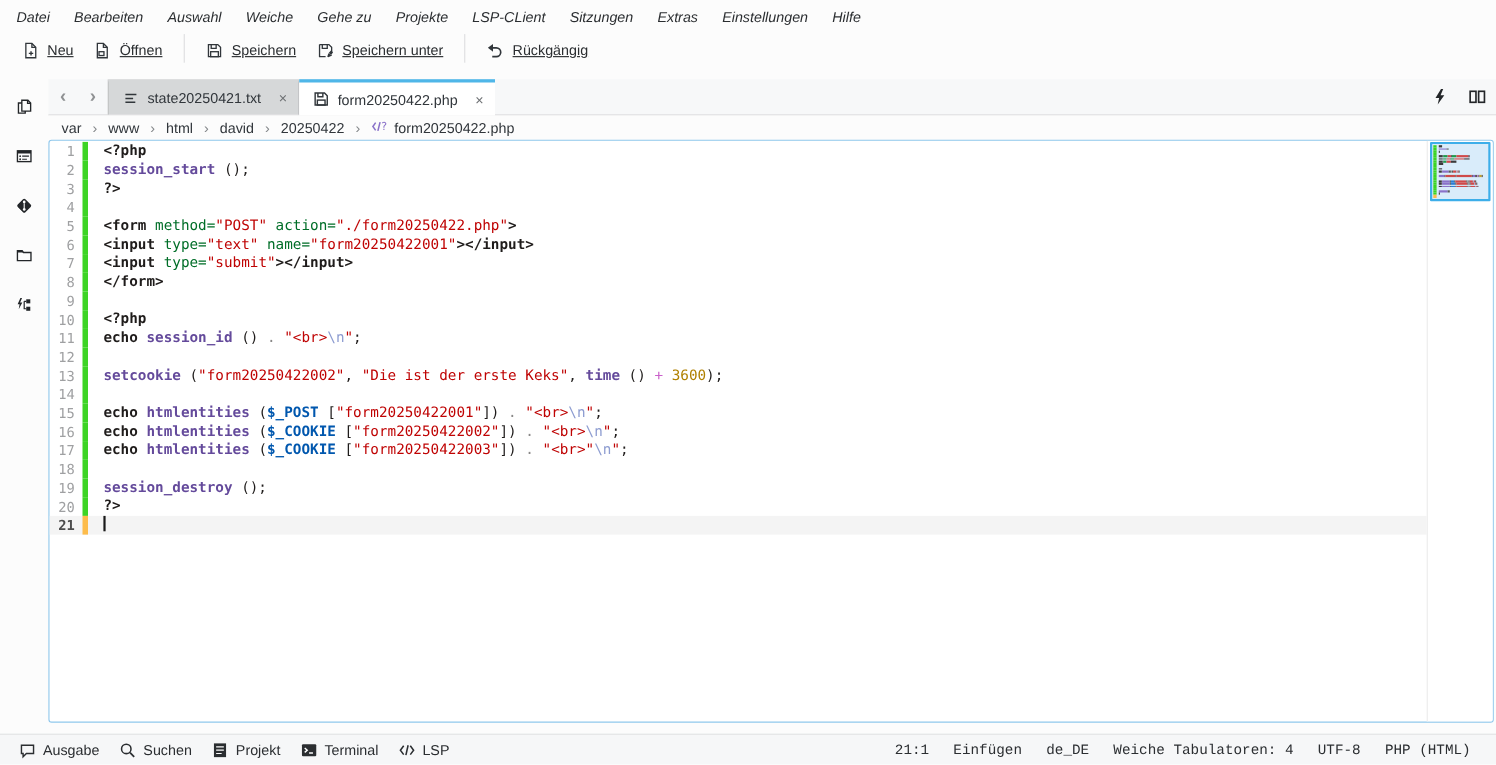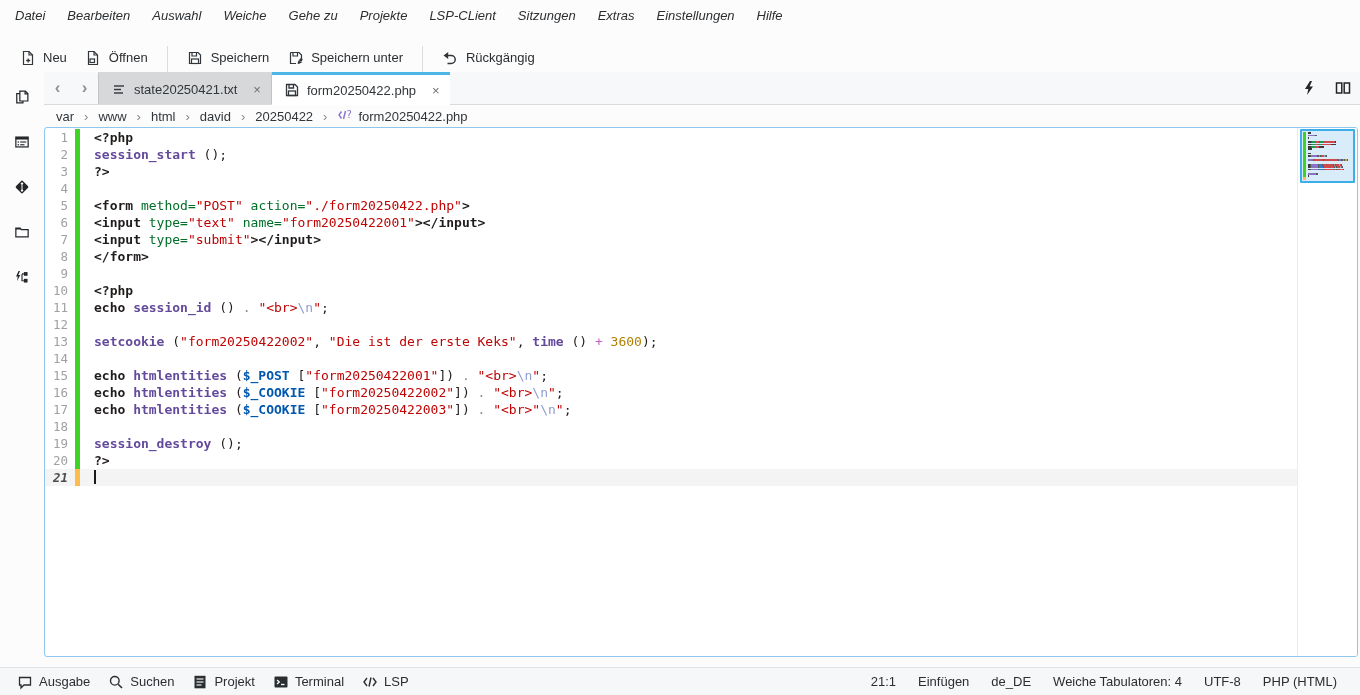--- a/index.html
+++ b/index.html
@@ -5,21 +5,21 @@
   * { margin:0; padding:0; box-sizing:border-box; }
   html,body { width:1360px; height:695px; overflow:hidden; }
   body { font-family:"Liberation Sans", sans-serif; font-size:13px; color:#232629; background:#fcfcfc; }
   .window { width:1360px; height:695px; display:flex; flex-direction:column; background:#fcfcfc; }
 
   
   .menubar { height:31px; display:flex; align-items:center; padding-left:4px; background:#fcfcfc; flex:none; }
   .menu-item { padding:5px 11px; color:#2b2e31; cursor:default; border-radius:3px;font-style:italic; }
 
   
-  .toolbar { height:41px; display:flex; align-items:flex-end; padding-left:10px; background:#fcfcfc; flex:none; }
+  .toolbar { height:41px; display:flex; align-items:flex-start; padding-left:10px; background:#fcfcfc; flex:none;text-decoration:underline; }
   .tb-group { display:flex; align-items:center; }
   .tb-sep { width:1px; height:26px; background:#dcdddf; margin:0 10px; }
   .tb-btn { display:flex; align-items:center; gap:7px; padding:6px 9px; border-radius:3px; color:#2b2e31; }
   .tb-btn .ticon { width:17px; height:17px; display:flex; align-items:center; justify-content:center; }
   .tb-btn.disabled { color:#aeb0b3; }
   .tb-btn.disabled svg path, .tb-btn.disabled svg polygon, .tb-btn.disabled svg rect { stroke:#b9bbbd; }
 
   
   .bodyrow { flex:1; display:flex; min-height:0; }
   .leftrail { width:44px; flex:none; display:flex; flex-direction:column; align-items:center; padding-top:11px; gap:17px; background:#fcfcfc; }
@@ -43,21 +43,21 @@
   .crumb { cursor:default; }
   .crumb-sep { color:#85888b; font-size:13px; }
   .crumb-file { display:flex; align-items:center; gap:5px; }
 
   
   .editor { flex:1; margin:0 2px 10px 0; border:1px solid #8fc7ec; border-radius:3px; background:#ffffff; position:relative; overflow:hidden; font-family:"DejaVu Sans Mono", monospace; font-size:13px; }
   .code-scroll { position:absolute; left:0; top:0; right:60px; bottom:0; padding-top:1px; }
   .line { display:flex; height:17px; line-height:17px; white-space:pre; }
   .line.current { background:#f4f4f4; }
   .lnum { width:30px; flex:none; text-align:right; padding-right:7px; color:#9fa0a2; font-size:12.5px; }
-  .line.current .lnum { color:#4d4d4d; font-weight:bold;font-style:italic; }
+  .line.current .lnum { color:#4d4d4d; font-weight:bold; }
   .lmark { width:5px; flex:none; }
   .lmark.g { background:#3dd425; }
   .lmark.o { background:#fdbc4b; }
   .lgap { width:14px; flex:none; }
   .ltext { flex:1; color:#1f1c1b; }
   .c-tag,.c-kw { font-weight:bold; color:#1f1c1b; }
   .c-p  { color:#1f1c1b; }
   .c-at { color:#006e28; }
   .c-s  { color:#bf0303; }
   .c-fn { color:#644a9b;font-weight:bold; }
@@ -76,21 +76,21 @@
   .mm-mark { height:2.28px; }
   .mm-mark.g { background:#3dd425; } .mm-mark.o { background:#fdbc4b; }
   .mm-rows { flex:1; display:flex; flex-direction:column; }
   .mm-row { height:2.28px; display:flex; align-items:center; }
   .mm-seg { height:1.7px; }
 
   
   .statusbar { height:28px; flex:none; display:flex; align-items:center; background:#f6f7f8; border-top:1px solid #e2e3e4; padding:0 12px 0 8px; }
   .sb-item { display:flex; align-items:center; gap:6px; padding:4px 9px; color:#2b2e31; border-radius:3px; }
   .sb-spacer { flex:1; }
-  .sb-right { display:flex; align-items:center; }
+  .sb-right { display:flex; align-items:center;font-family:Liberation Mono, monospace; }
   .sb-val { padding:4px 11px; color:#2b2e31; }
   .sicon { width:16px; height:16px; display:flex; align-items:center; justify-content:center; }
 </style>
 </head>
 <body>
 
 <div class="window">
 
   <div class="menubar">
       <div class="menu-item">Datei</div>

